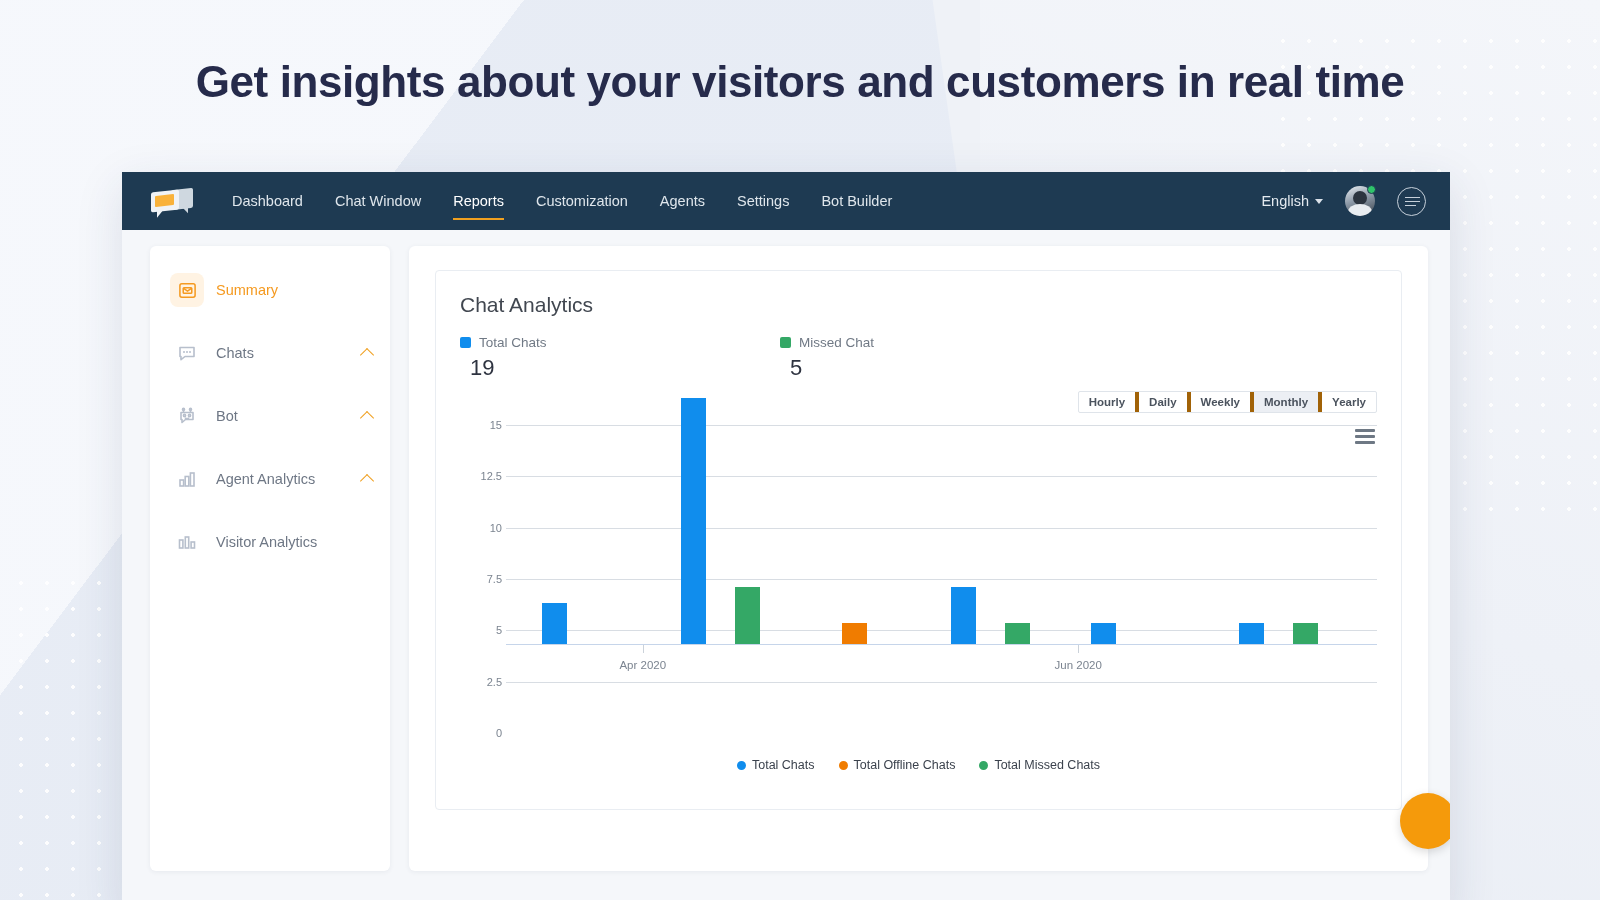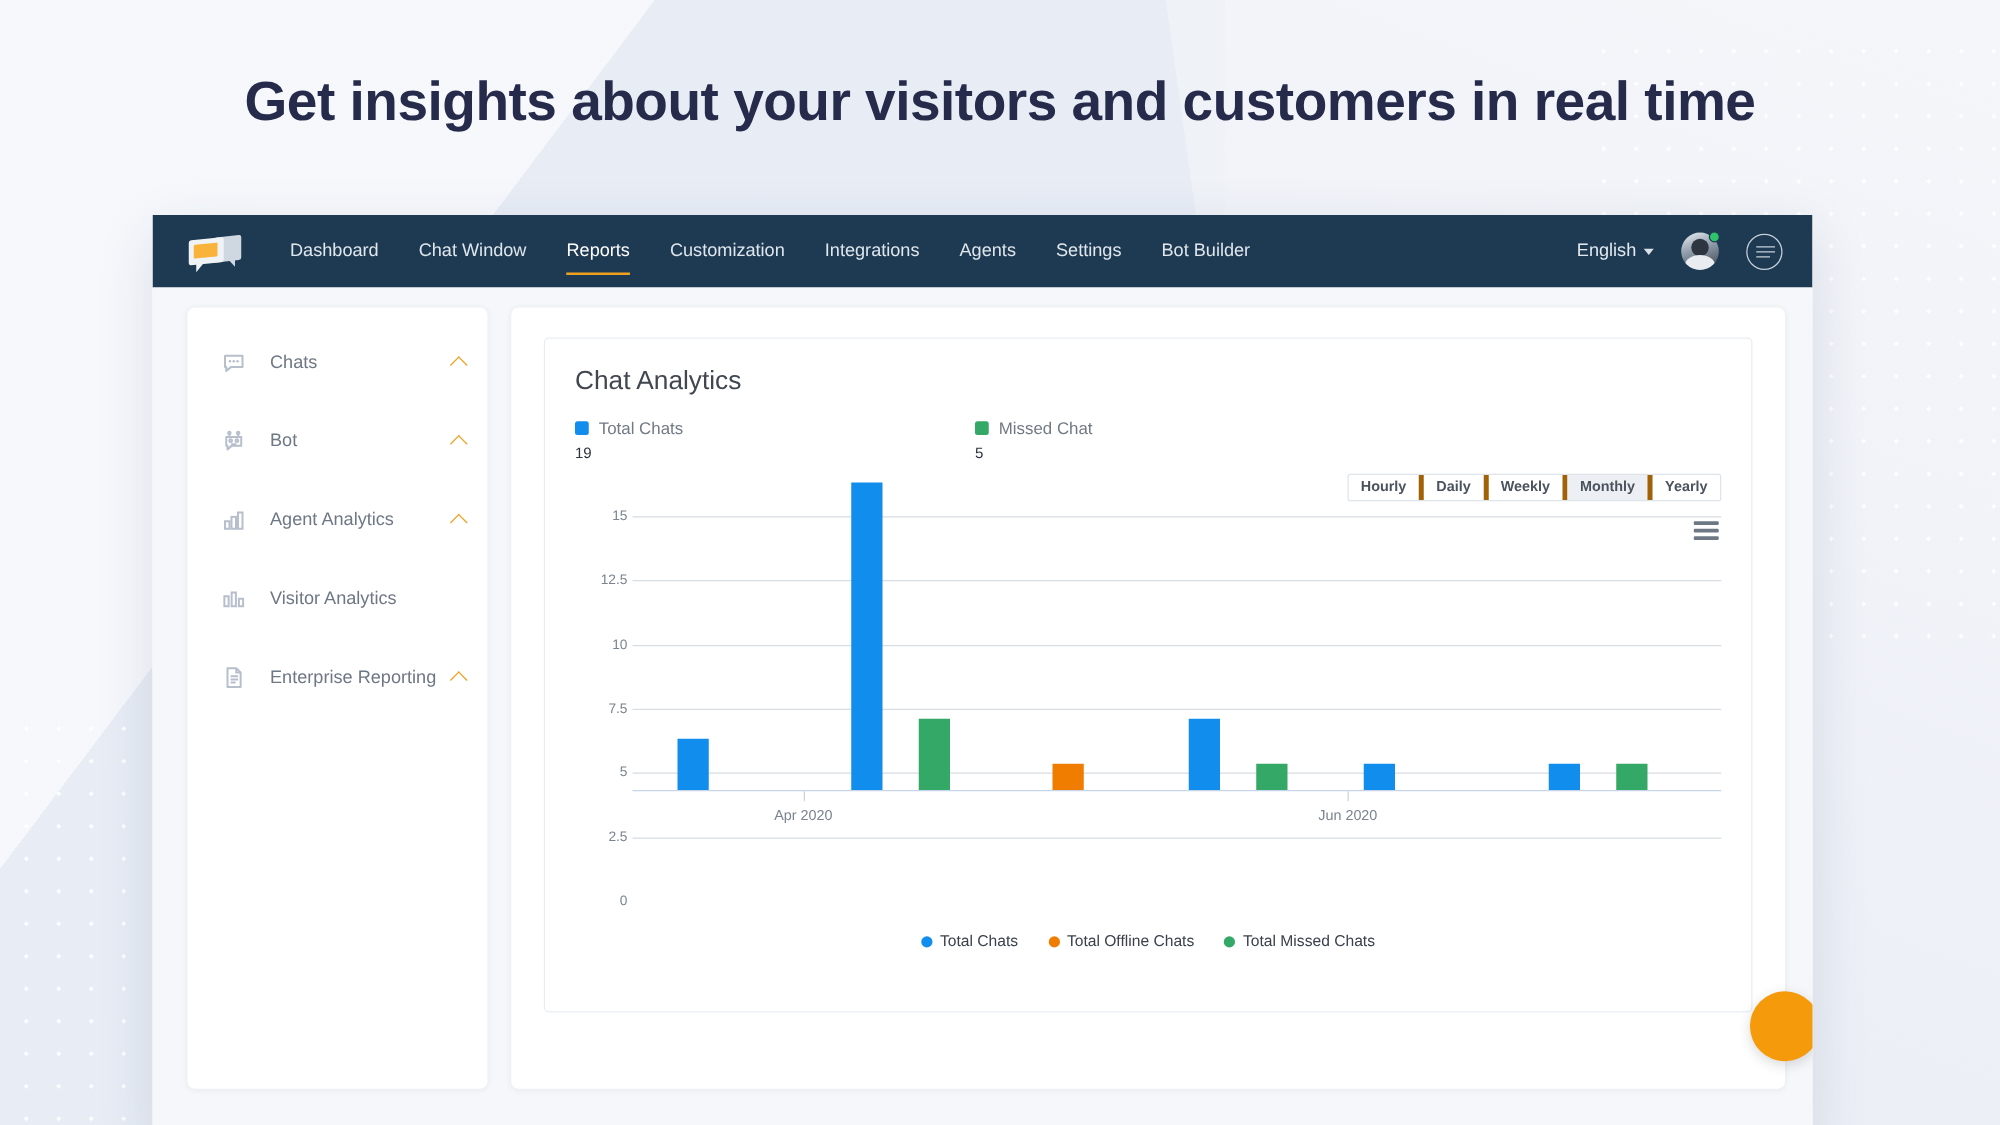--- a/index.html
+++ b/index.html
@@ -233,21 +233,21 @@
   }
   .chart-title {
     font-size: 21px; color: #414750; font-weight: normal;
     margin-bottom: 18px;
   }
   .kpis { display: flex; }
   .kpi { width: 320px; }
   .kpi-head { display: flex; align-items: center; gap: 8px; }
   .kpi-swatch { width: 11px; height: 11px; border-radius: 2px; }
   .kpi-name { font-size: 13.5px; color: #707985; }
-  .kpi-value { font-size: 12px; color: #2e3340; margin-top: 5px; margin-left: 0px; }
+  .kpi-value { font-size: 22px; color: #2e3340; margin-top: 5px; margin-left: 10px; }
 
   
   .range-row { display: flex; justify-content: flex-end; margin-top: 10px; }
   .range {
     display: flex; border: 1px solid #dfe4ea; border-radius: 2px; overflow: hidden;
     background: #fff;
   }
   .range span {
     font-size: 11.5px; color: #4b535e;
     padding: 4px 10px; cursor: pointer;
@@ -336,21 +336,20 @@
       <div class="back-bubble"></div>
       <div class="front-bubble"></div>
       <div class="inner-fill"></div>
     </div>
 
     <div class="nav-links" id="navLinks">
         <div class="nav-link">Dashboard</div>
         <div class="nav-link">Chat Window</div>
         <div class="nav-link active">Reports</div>
         <div class="nav-link">Customization</div>
-        <div class="nav-link">Integrations</div>
         <div class="nav-link">Agents</div>
         <div class="nav-link">Settings</div>
         <div class="nav-link">Bot Builder</div>
       </div>
 
     <div class="nav-right">
       <div class="lang">
         <span>English</span>
         <span class="caret"></span>
       </div>
@@ -362,20 +361,30 @@
         <i></i>
           <i></i>
           <i></i>
       </div>
     </div>
   </div>
 
   <div class="app-body">
 
     <div class="sidebar" id="sidebar">
+        <div class="side-item active">
+          <span class="side-ico">
+            <svg width="19" height="19" viewBox="0 0 20 20">
+              <rect x="2" y="3" width="16" height="14" rx="2" stroke="currentColor" fill="none" stroke-width="1.6"></rect>
+              <rect x="5.5" y="7" width="9" height="6" rx="1" stroke="currentColor" fill="none" stroke-width="1.6"></rect>
+              <path d="M5.5 7.5l4.5 3.2 4.5-3.2" stroke="currentColor" fill="none" stroke-width="1.6"></path>
+            </svg>
+          </span>
+          <span class="side-label">Summary</span>
+        </div>
         <div class="side-item">
           <span class="side-ico">
             <svg width="20" height="20" viewBox="0 0 20 20">
               <path d="M3 4.5h14v9H8l-4 3.2V13.5H3z" stroke="currentColor" fill="none" stroke-width="1.6" stroke-linejoin="round"></path>
               <circle cx="7" cy="9" r="1" fill="currentColor" stroke="none"></circle>
               <circle cx="10" cy="9" r="1" fill="currentColor" stroke="none"></circle>
               <circle cx="13" cy="9" r="1" fill="currentColor" stroke="none"></circle>
             </svg>
           </span>
           <span class="side-label">Chats</span>
@@ -409,31 +418,20 @@
         </div>
         <div class="side-item">
           <span class="side-ico">
             <svg width="20" height="20" viewBox="0 0 20 20">
               <rect x="2.5" y="8" width="3.4" height="8" stroke="currentColor" fill="none" stroke-width="1.6"></rect>
               <rect x="8.3" y="5" width="3.4" height="11" stroke="currentColor" fill="none" stroke-width="1.6"></rect>
               <rect x="14.1" y="10" width="3.4" height="6" stroke="currentColor" fill="none" stroke-width="1.6"></rect>
             </svg>
           </span>
           <span class="side-label">Visitor Analytics</span>
-        </div>
-        <div class="side-item">
-          <span class="side-ico">
-            <svg width="20" height="20" viewBox="0 0 20 20">
-              <path d="M5 2.5h7l3.5 3.5v11.5H5z" stroke="currentColor" fill="none" stroke-width="1.6" stroke-linejoin="round"></path>
-              <path d="M12 2.5V6h3.5" stroke="currentColor" fill="none" stroke-width="1.6"></path>
-              <path d="M7.5 9h6M7.5 11.5h6M7.5 14h4" stroke="currentColor" fill="none" stroke-width="1.6"></path>
-            </svg>
-          </span>
-          <span class="side-label">Enterprise Reporting</span>
-          <span class="chev"></span>
         </div>
       </div>
 
     <div class="main-panel">
       <div class="chart-card">
 
         <div class="chart-title">Chat Analytics</div>
 
         <div class="kpis" id="kpis">
             <div class="kpi">

